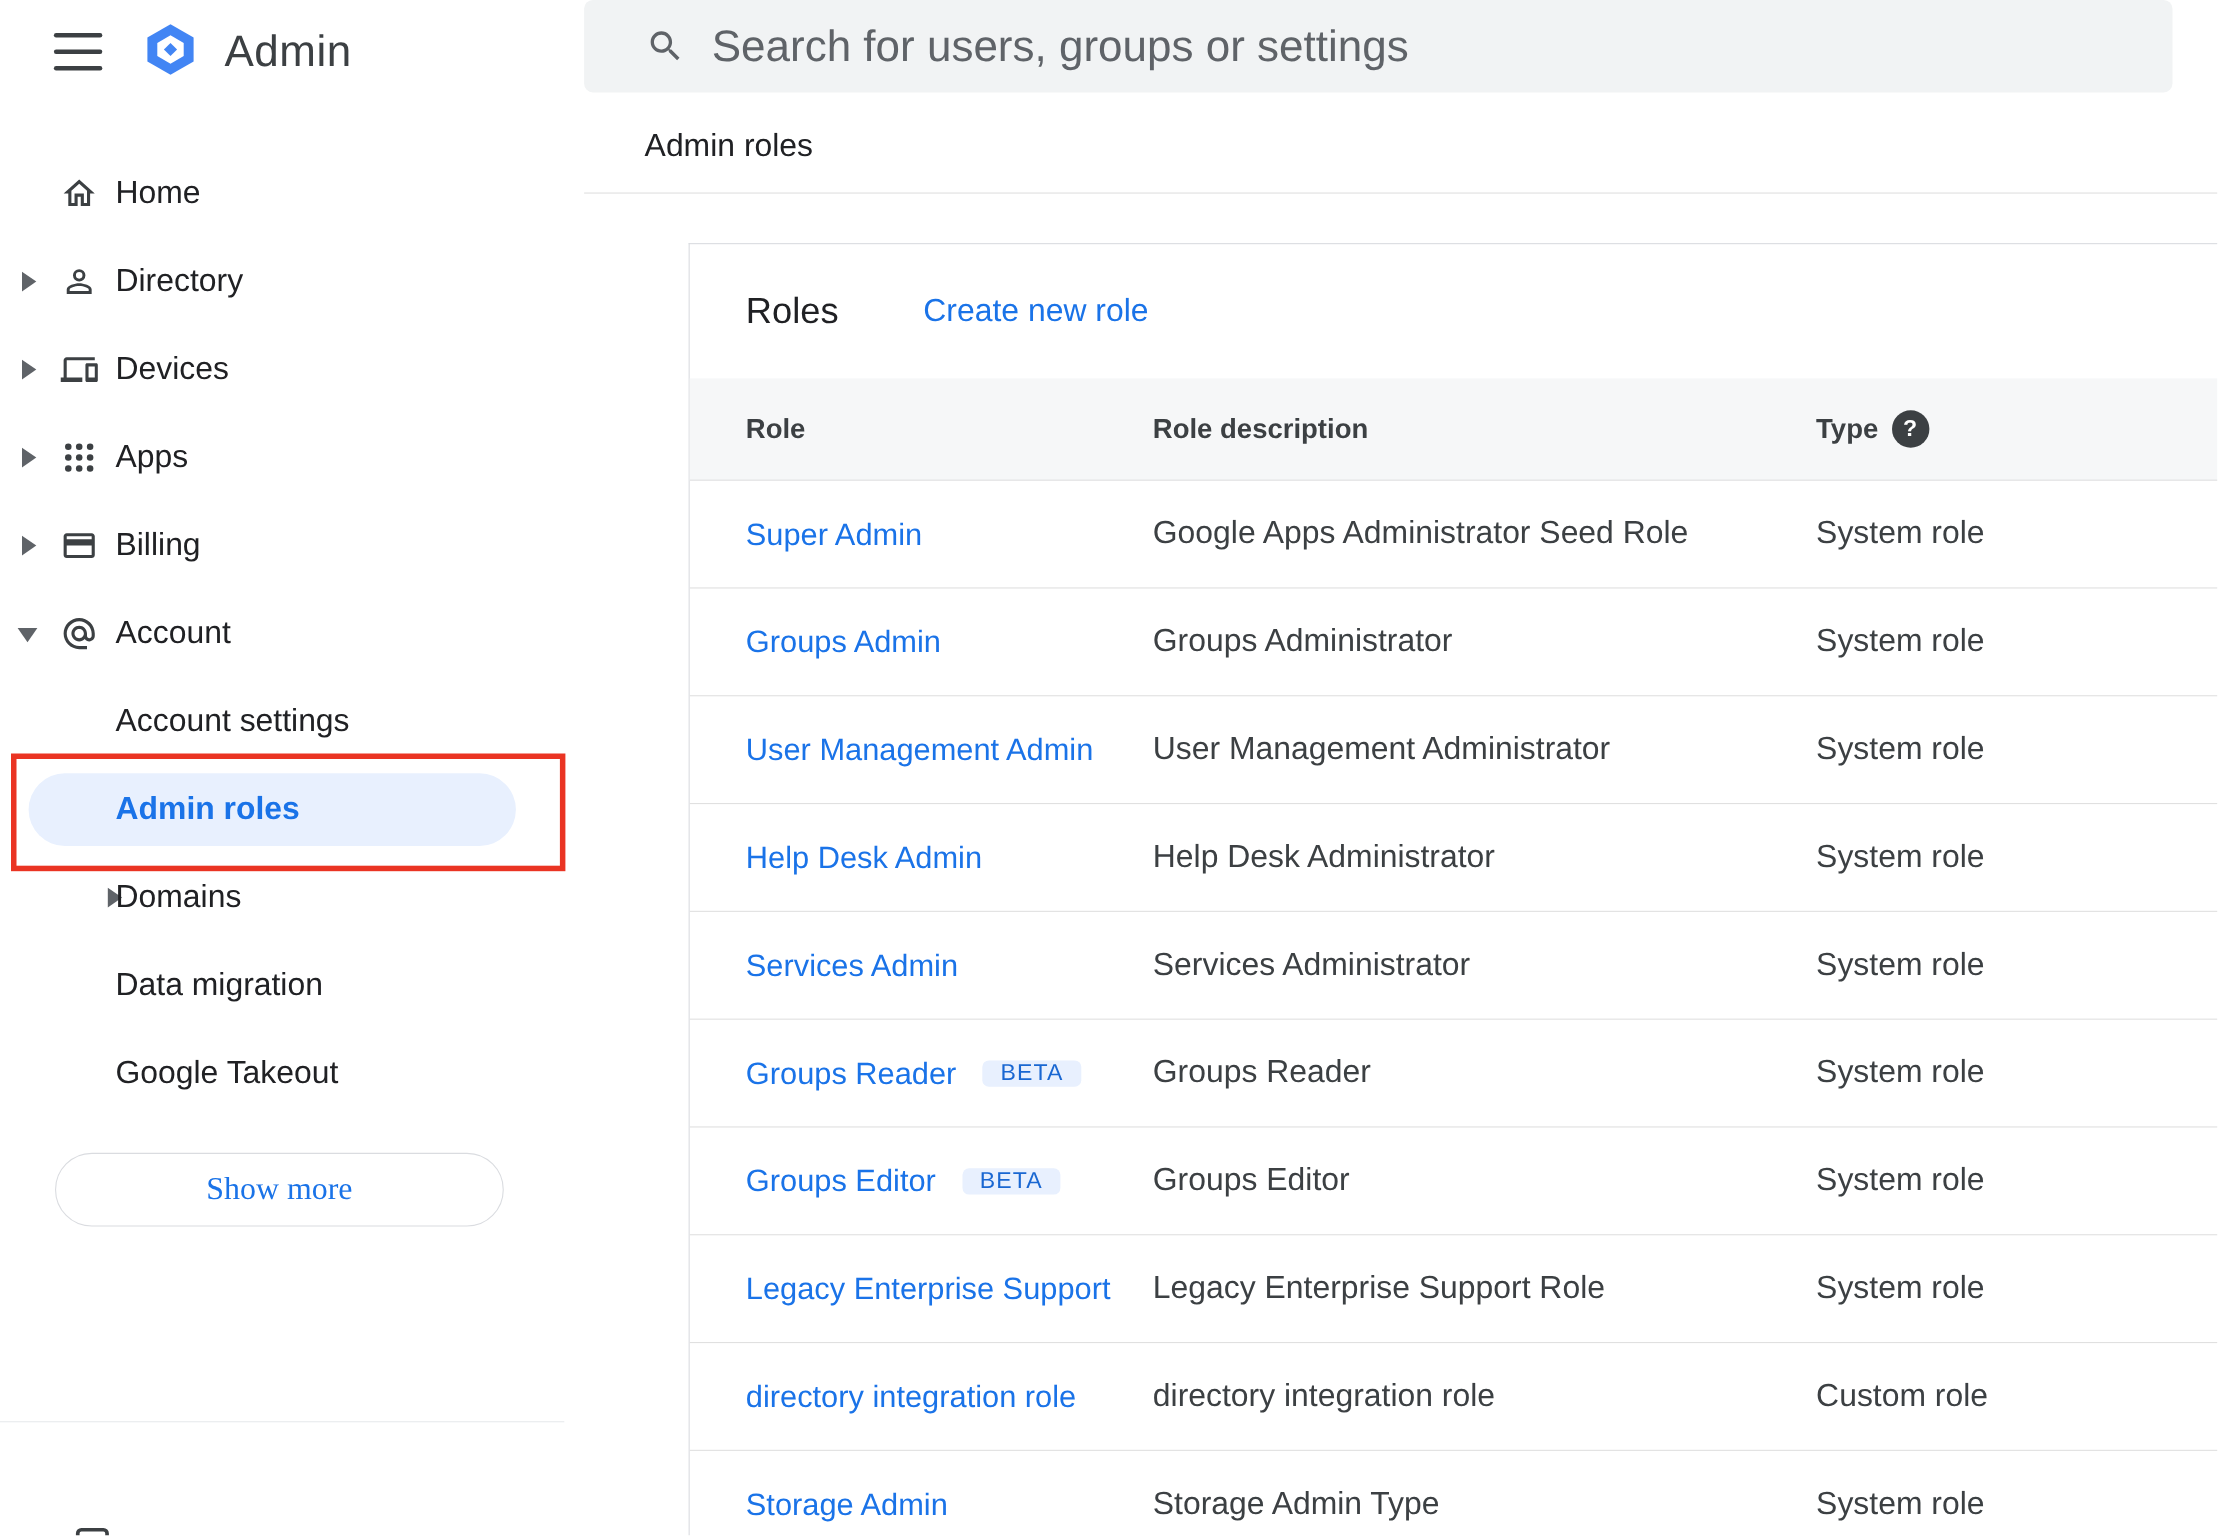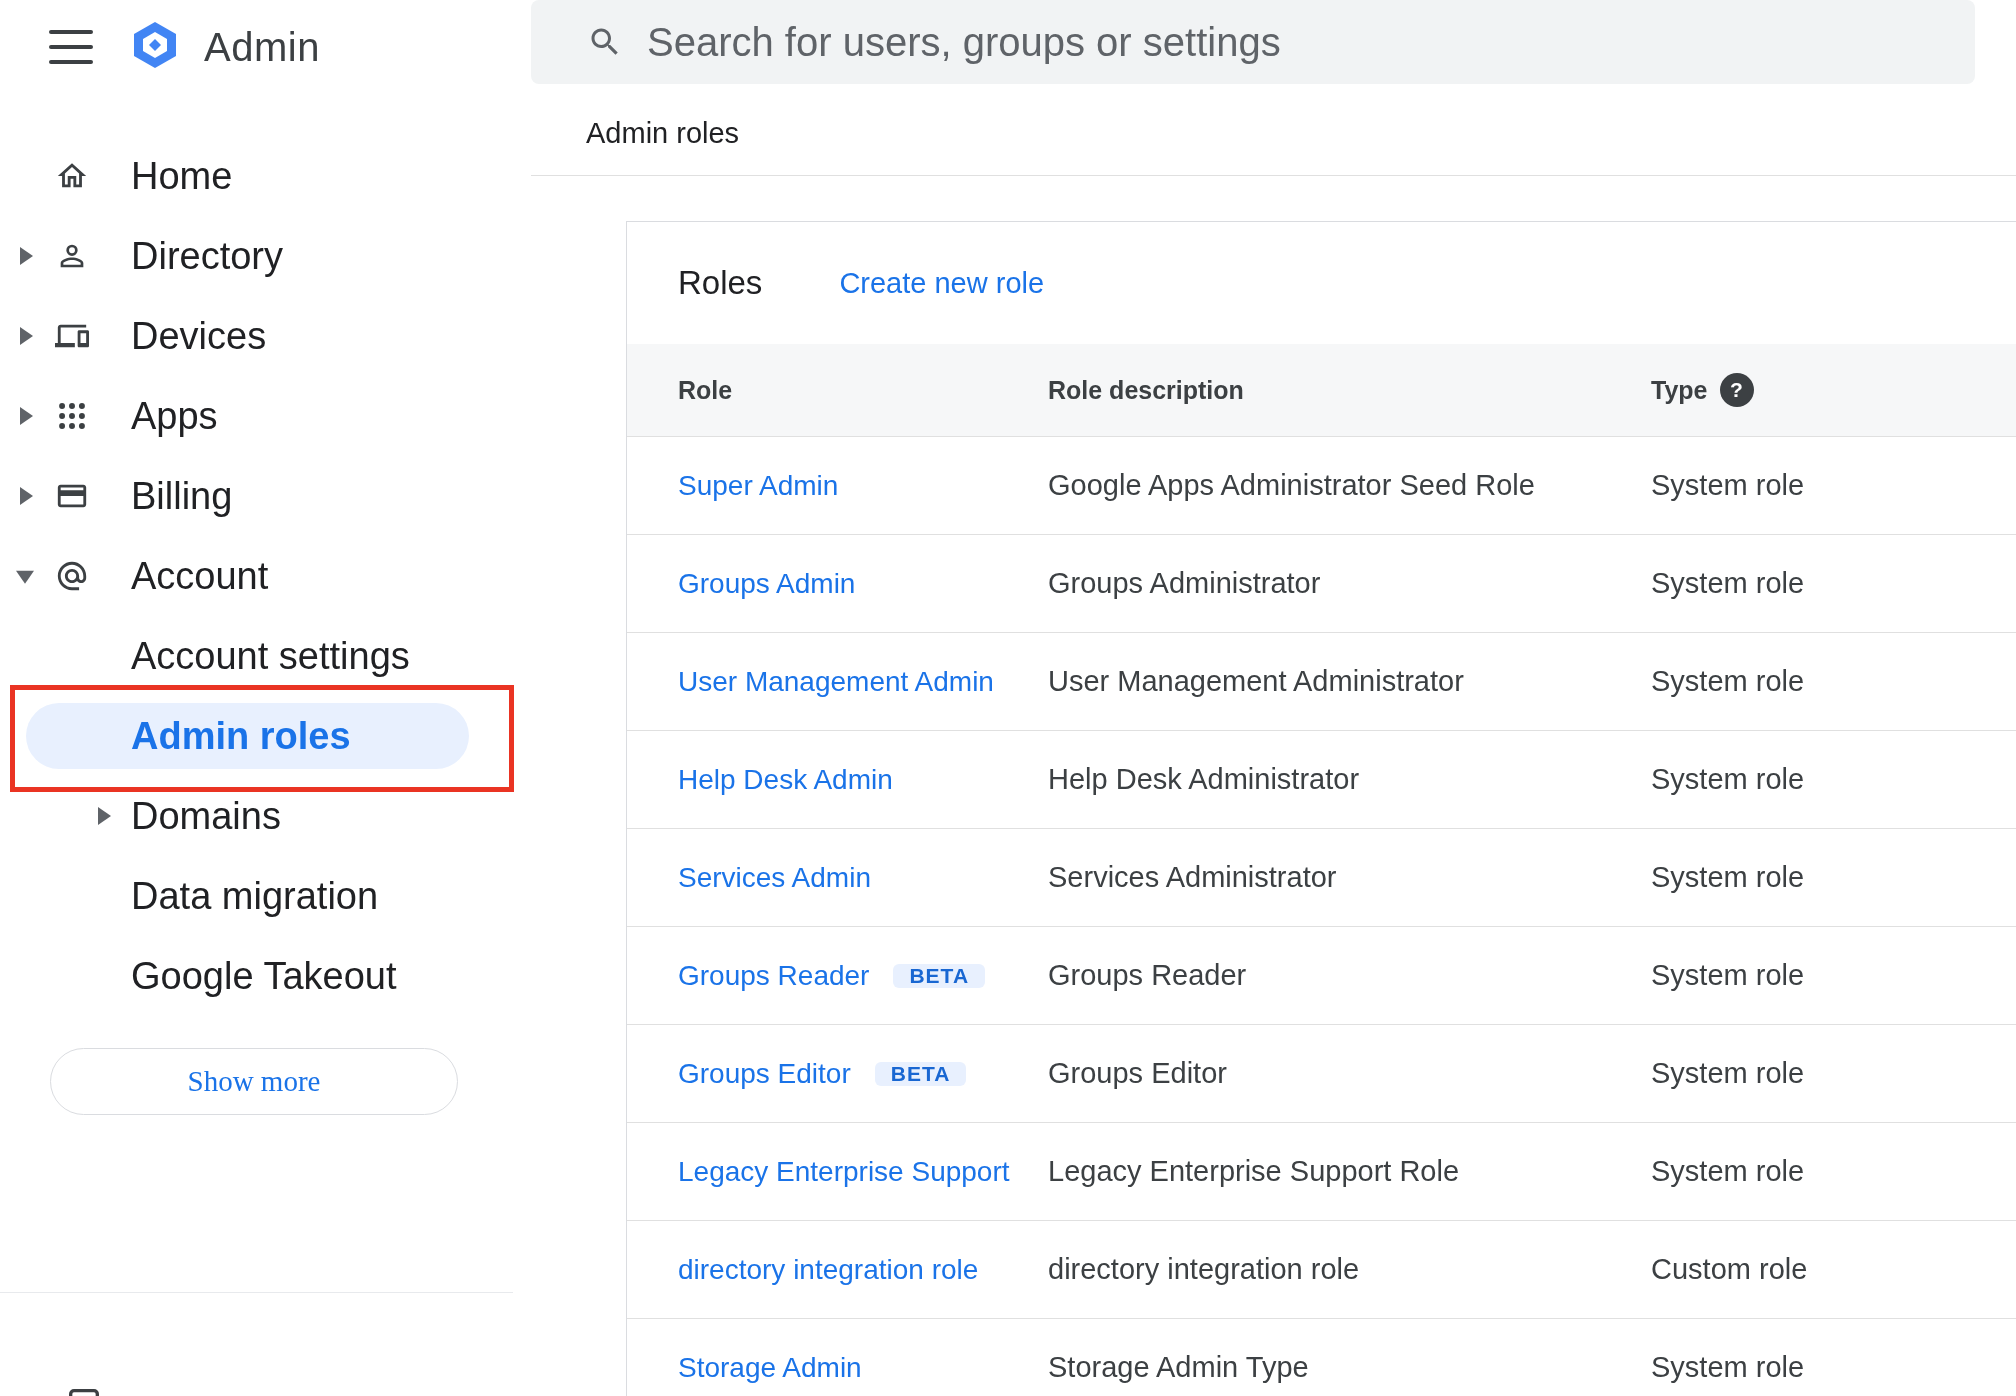--- a/index.html
+++ b/index.html
@@ -21,22 +21,22 @@
   .nav-item { position:relative; height:80px; cursor:pointer; }
   .tri { position:absolute; top:50%; width:0; height:0; }
   .tri-right { left:20px; transform:translateY(-50%);
                border-left:13px solid #5f6368; border-top:9px solid transparent; border-bottom:9px solid transparent; }
   .tri-down  { left:16px; transform:translateY(-40%);
                border-top:13px solid #5f6368; border-left:9px solid transparent; border-right:9px solid transparent; }
   .tri-sub.tri-right { left:98px; }
   .nav-ic { position:absolute; left:55px; top:50%; transform:translateY(-50%);
             width:34px; height:34px; color:#3c4043; }
   .nav-ic svg { display:block; }
-  .nav-label { position:absolute; left:131px; top:50%; transform:translateY(-50%);
-               font-size:38px; color:#202124; white-space:nowrap; }
+  .nav-label { position:absolute; left:105px; top:50%; transform:translateY(-50%);
+               font-size:29px; color:#202124; white-space:nowrap; }
   .nav-item.selected::before { content:""; position:absolute; left:26px; right:62px;
                top:7px; bottom:7px; background:var(--selected-item-bg,#e8f0fe); border-radius:40px; }
   .nav-item.selected .nav-label { color:var(--accent-blue,#1a73e8); font-weight:700; }
 
   .show-more { position:absolute; left:50px; top:1048px; width:408px; height:67px;
                background:#fff; border:1px solid #dadce0; border-radius:34px;
                color:var(--accent-blue,#1a73e8); font-size:29px; font-family:Liberation Serif, serif; cursor:pointer; }
   .sidebar-divider { position:absolute; left:0; top:1292px; width:513px; height:1px; background:#e8eaed; }
   .sidebar-bottom-icon { position:absolute; left:64px; top:1384px; width:40px; height:40px; color:#3c4043; }
 
@@ -71,21 +71,21 @@
   .th-type { display:flex; align-items:center; gap:12px; }
   .help-circle { width:34px; height:34px; border-radius:50%; background:#3c4043; color:#fff;
                  font-size:21px; font-weight:700; display:flex; align-items:center;
                  justify-content:center; cursor:pointer; }
 
   .trow { height:98px; border-bottom:1px solid var(--divider,#e0e0e0); }
   .td { font-size:29px; color:#3c4043; }
   .td-role { display:flex; align-items:center; gap:24px; }
   .role-link { color:var(--accent-blue,#1a73e8); text-decoration:none; cursor:pointer; font-size:28px; }
   .beta { background:var(--beta-badge-bg,#e8f0fe); color:var(--beta-badge-text,#1967d2);
-          font-size:21px; font-weight:700; letter-spacing:1px; padding:0 16px; border-radius:6px; }
+          font-size:21px; font-weight:400; letter-spacing:1px; padding:0 16px; border-radius:6px; }
 </style>
 </head>
 <body>
 
 <div class="page">
 
   <aside class="sidebar">
     <div class="sidebar-header">
       <button class="hamburger">
         <span></span>

